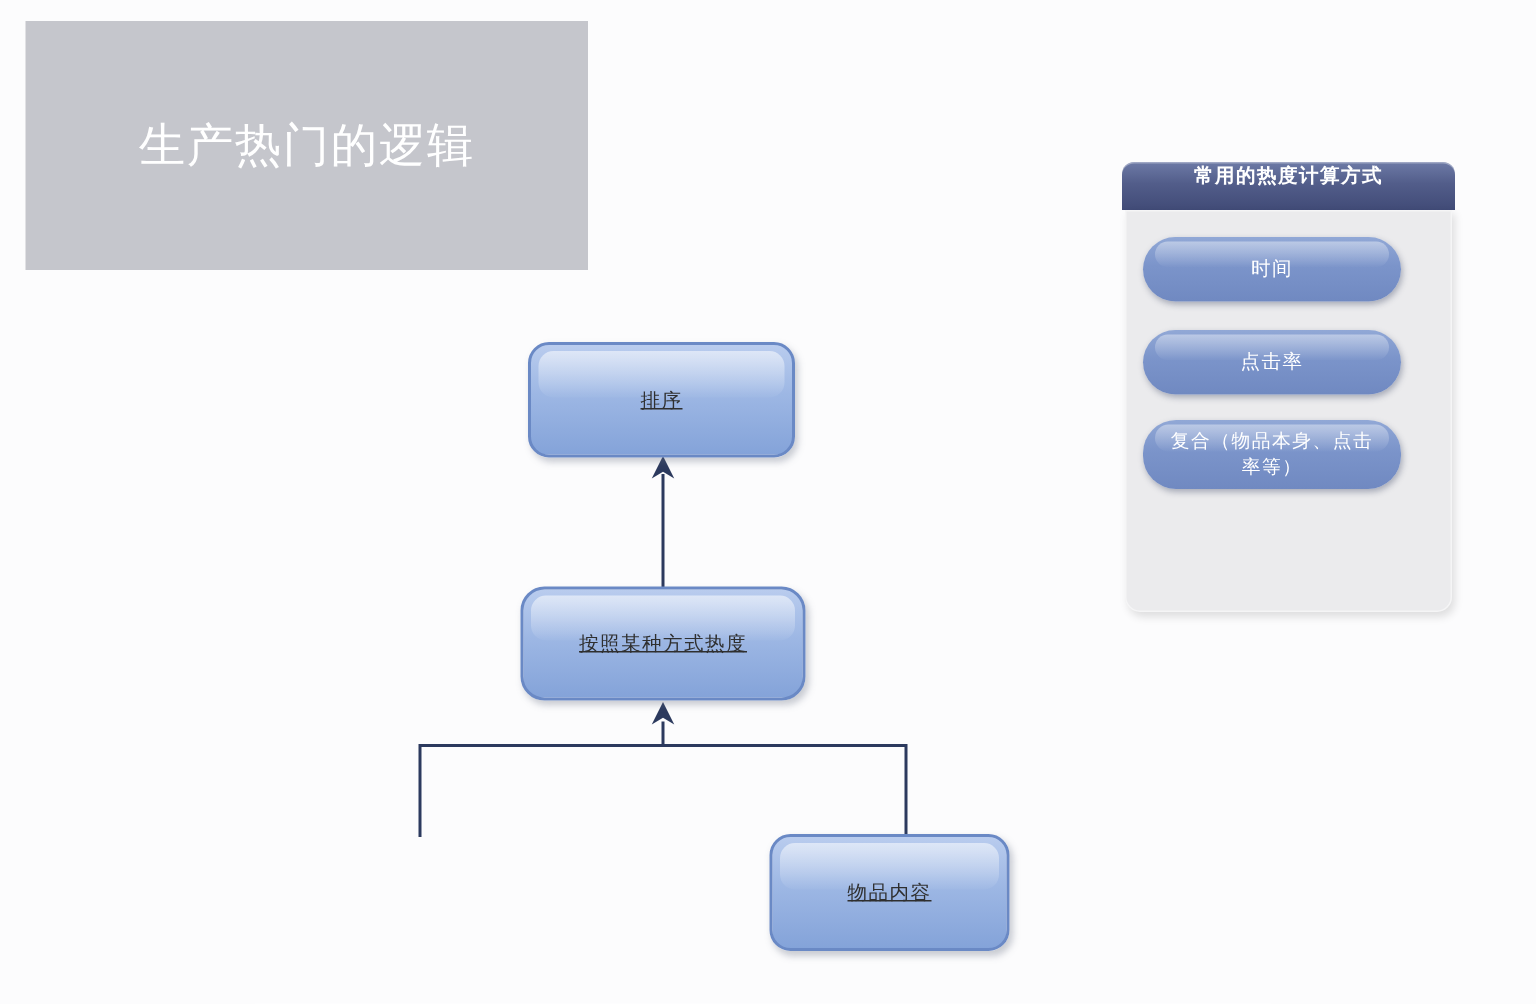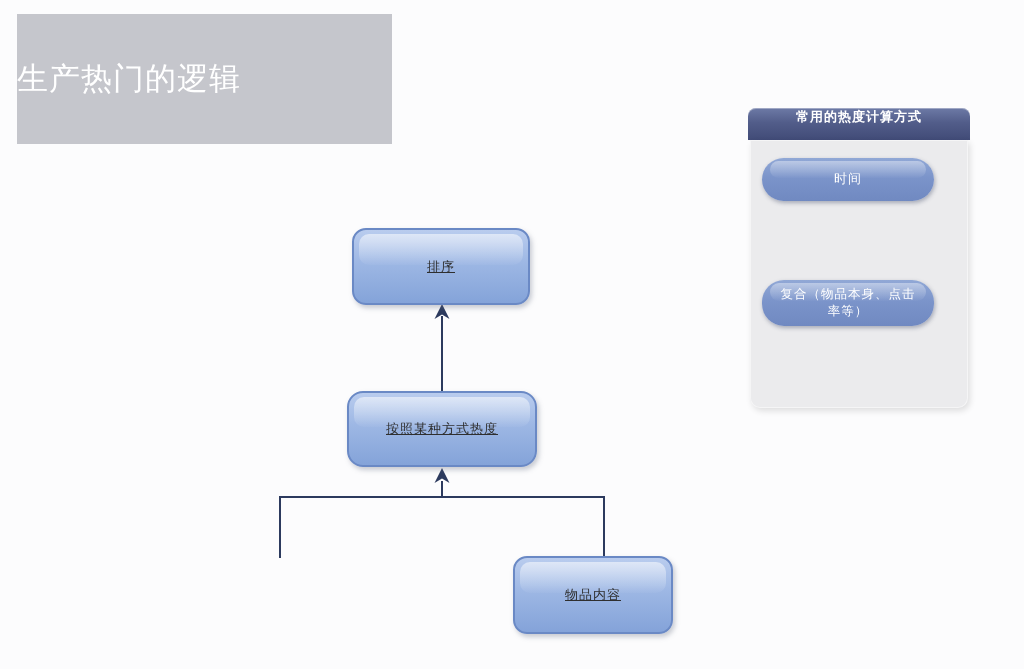--- a/index.html
+++ b/index.html
@@ -12,24 +12,25 @@
     width: 1024px;
     height: 669px;
     background: #fcfcfd;
     overflow: hidden;
   }
 
   
   .title-card {
     position: absolute;
     left: 17px; top: 14px;
-    width: 375px; height: 130px;
+    width: 375px; height: 166px;
     background: #c5c6cc;
     display: flex;
     align-items: center;
+    justify-content: center;
     box-sizing: border-box;
   }
   .title-card span {
     color: #ffffff;
     font-size: 31px;
     font-weight: 500;
     letter-spacing: 1px;
     white-space: nowrap;
   }
 
@@ -184,18 +185,21 @@
   </div>
 
   <div class="side-panel">
     <div class="panel-header">
       <span>常用的热度计算方式</span>
     </div>
     <div class="panel-body"></div>
     <div class="pill pill-1">
       <span>时间</span>
     </div>
+    <div class="pill pill-2">
+      <span>点击率</span>
+    </div>
     <div class="pill pill-3">
       <span>复合（物品本身、点击率等）</span>
     </div>
   </div>
 
 </div>
 
 </body></html>

